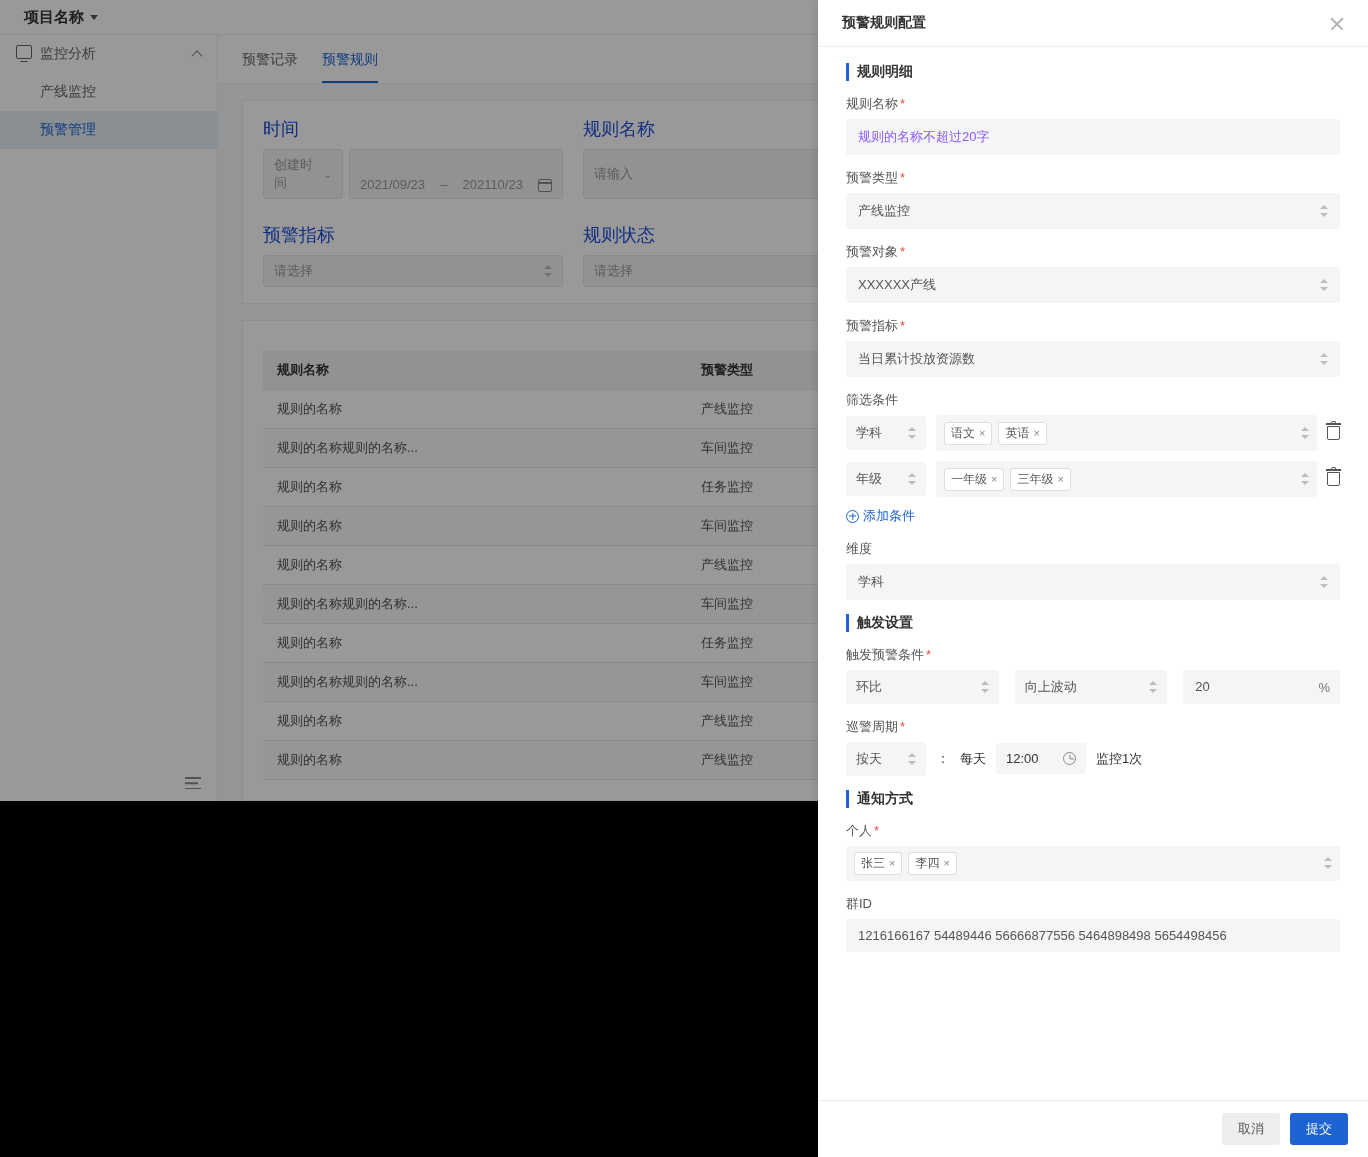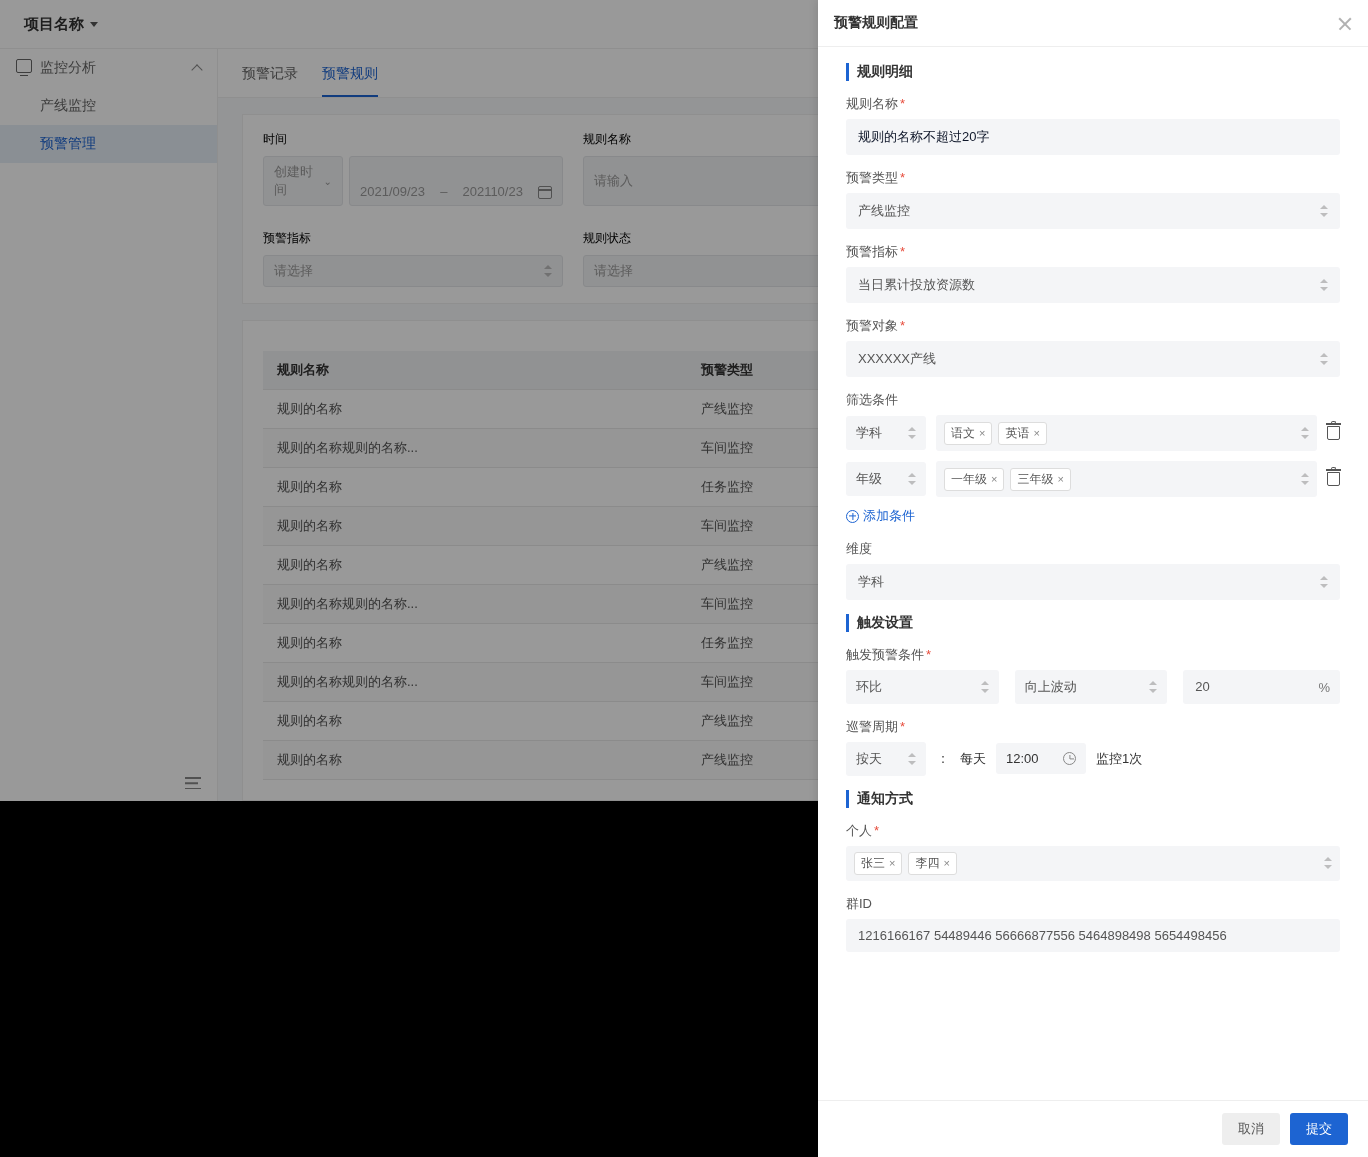--- a/index.html
+++ b/index.html
@@ -168,21 +168,21 @@
     .filters {
       margin: 16px 24px 0;
       background: #fff;
       padding: 16px 20px;
       display: grid;
       grid-template-columns: 300px 280px 1fr;
       gap: 24px 20px;
       border: 1px solid #eee;
     }
     .filter-item { display: flex; flex-direction: column; gap: 8px; }
-    .filter-label { color: #000000; font-size: 12px; font-family: Liberation Serif, serif; }
+    .filter-label { color: #1d4ed8; font-size: 18px; font-family: Liberation Serif, serif; }
     .filter-row { display: flex; gap: 6px; }
     .select, .input {
       background: #f2f3f5;
       border: 1px solid #e3e5e8;
       border-radius: 3px;
       padding: 6px 10px;
       color: #999;
       font-size: 13px;
       display: flex;
       align-items: center;
@@ -247,21 +247,21 @@
       position: absolute;
       top: 0; right: 0; bottom: 0;
       width: 550px;
       background: #fff;
       z-index: 20;
       display: flex;
       flex-direction: column;
       box-shadow: -2px 0 8px rgba(0,0,0,0.1);
     }
     .drawer-header {
-      padding: 14px 16px;
+      padding: 14px 24px;
       border-bottom: 1px solid #eee;
       display: flex;
       justify-content: space-between;
       align-items: center;
     }
     .drawer-title { font-weight: 600; }
     .close-icon {
       width: 14px; height: 14px;
       position: relative;
       cursor: pointer;
@@ -303,21 +303,21 @@
       background: #f4f5f7;
       border-radius: 3px;
       padding: 9px 12px;
       color: #555;
       font-size: 13px;
       display: flex;
       align-items: center;
       justify-content: space-between;
       width: 100%;
     }
-    .dform-input { color: #0f172a; }
+    .dform-input { color: #8b5cf6; }
     .dform-select { position: relative; }
     .dform-select .sort-icon {
       width: 8px; height: 12px;
       position: relative;
       opacity: 0.6;
       flex-shrink:0;
     }
     .dform-select .sort-icon::before, .dform-select .sort-icon::after {
       content: "";
       position: absolute; left:0;
@@ -644,31 +644,31 @@
 
     <div class="form-item">
       <label class="form-label"><span>预警类型</span><span class="req">*</span></label>
       <div class="dform-select">
           <span>产线监控</span>
           <span class="sort-icon"></span>
         </div>
     </div>
 
     <div class="form-item">
+      <label class="form-label"><span>预警对象</span><span class="req">*</span></label>
+      <div class="dform-select">
+          <span>XXXXXX产线</span>
+          <span class="sort-icon"></span>
+        </div>
+    </div>
+
+    <div class="form-item">
       <label class="form-label"><span>预警指标</span><span class="req">*</span></label>
       <div class="dform-select">
           <span>当日累计投放资源数</span>
-          <span class="sort-icon"></span>
-        </div>
-    </div>
-
-    <div class="form-item">
-      <label class="form-label"><span>预警对象</span><span class="req">*</span></label>
-      <div class="dform-select">
-          <span>XXXXXX产线</span>
           <span class="sort-icon"></span>
         </div>
     </div>
 
     <div class="form-item">
       <label class="form-label">筛选条件</label>
       <div class="filter-row2">
         <div class="dform-select small">
             <span>学科</span>
             <span class="sort-icon"></span>

